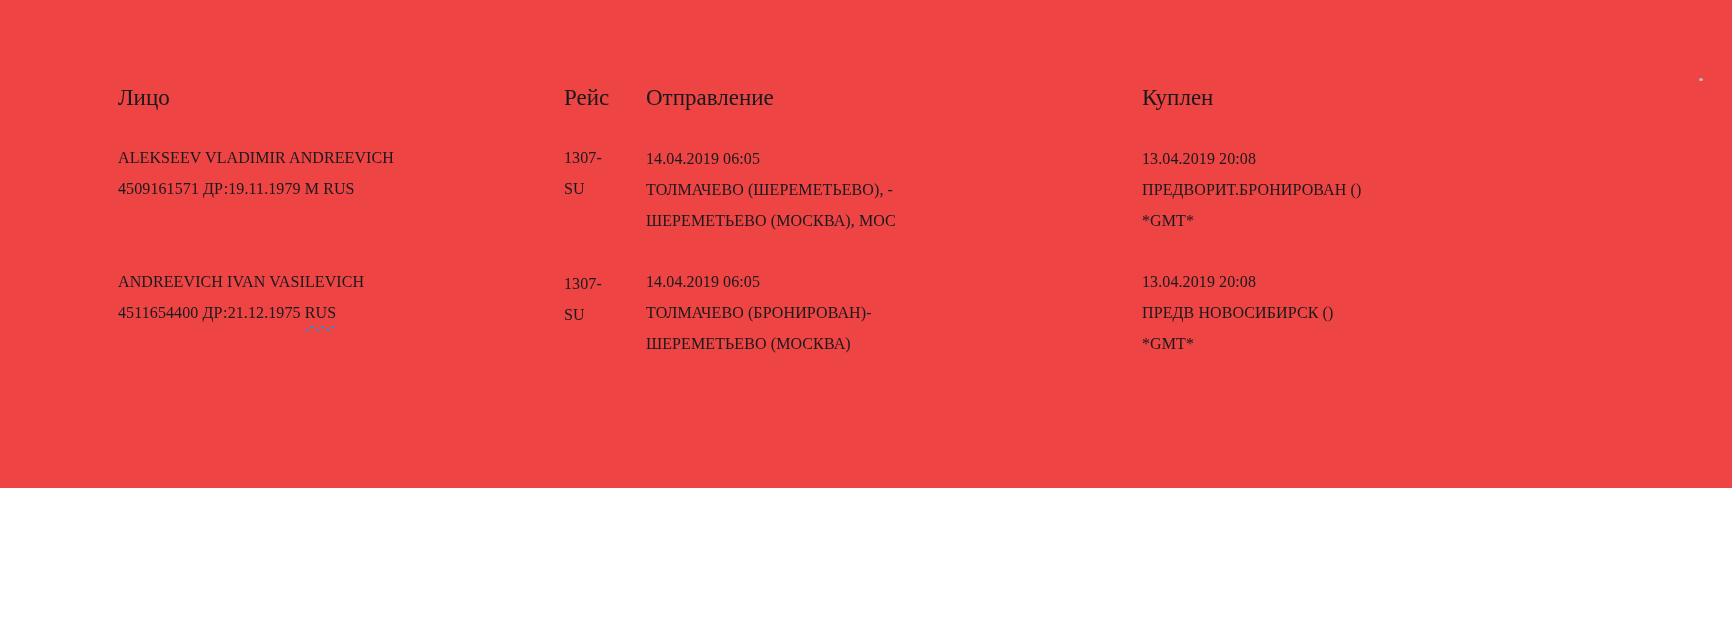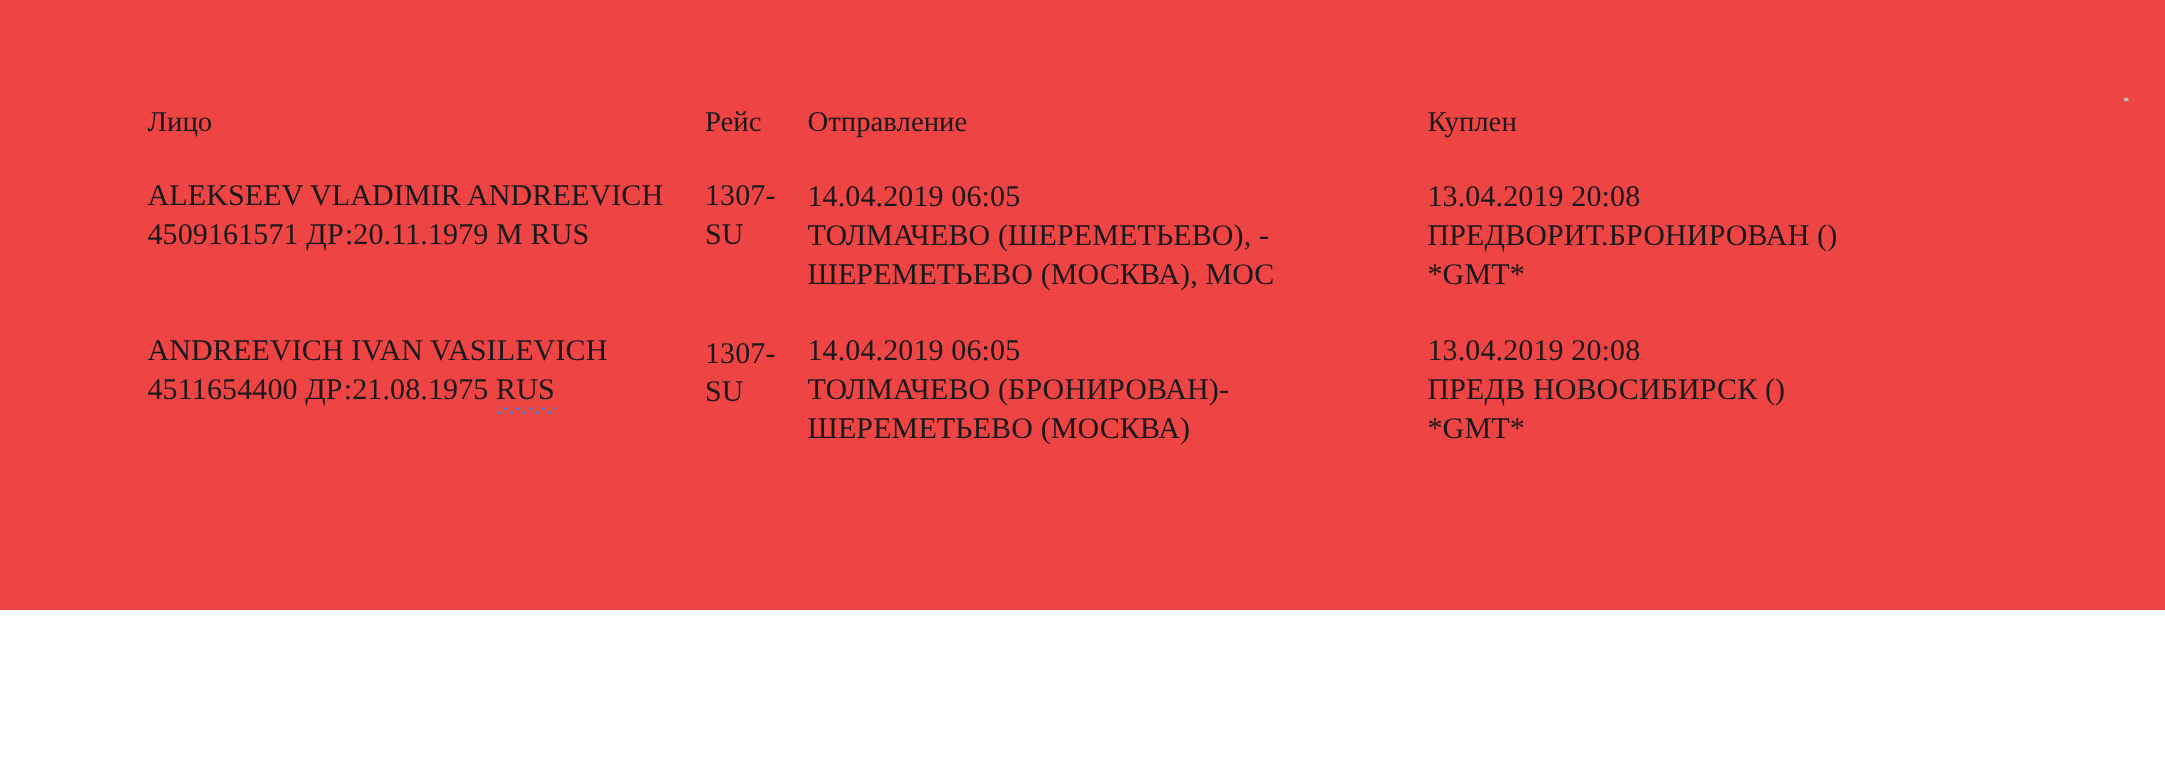--- a/index.html
+++ b/index.html
@@ -49,21 +49,21 @@
     text-align: left;
     font-weight: normal;
     font-size: 23px;
     line-height: 28px;
     padding: 0 0 30px 0;
     vertical-align: top;
     color: #17191c;
   }
   table.pax td {
     vertical-align: top;
-    font-size: 24px;
+    font-size: 16px;
     line-height: 31px;
     padding: 0 0 30px 0;
     color: #17191c;
     letter-spacing: 0.1px;
   }
   .cell-line { display: block; white-space: nowrap; }
 
   
   td.person { letter-spacing: -0.1px; }
   td.flight { letter-spacing: 0px; }
@@ -111,42 +111,42 @@
         <th>Рейс</th>
         <th>Отправление</th>
         <th>Куплен</th>
       </tr>
     </thead>
     <tbody>
 
       <tr class="row-1">
         <td class="person">
           <span class="cell-line">ALEKSEEV VLADIMIR ANDREEVICH</span>
-          <span class="cell-line">4509161571 ДР:20.11.1979 М RUS</span>
+          <span class="cell-line">4509161571 ДР:19.11.1979 М RUS</span>
         </td>
         <td class="flight">
           <span class="cell-line">1307-</span>
           <span class="cell-line">SU</span>
         </td>
         <td class="departure">
           <span class="cell-line">14.04.2019 06:05</span>
           <span class="cell-line">ТОЛМАЧЕВО (ШЕРЕМЕТЬЕВО), -</span>
           <span class="cell-line">ШЕРЕМЕТЬЕВО (МОСКВА), МОС</span>
         </td>
         <td class="purchased">
           <span class="cell-line">13.04.2019 20:08</span>
           <span class="cell-line">ПРЕДВОРИТ.БРОНИРОВАН ()</span>
           <span class="cell-line">*GMT*</span>
         </td>
       </tr>
 
       <tr class="row-2">
         <td class="person">
           <span class="cell-line">ANDREEVICH IVAN VASILEVICH</span>
-          <span class="cell-line"><span>4511654400 ДР:21.08.1975 </span><span class="squiggle">RUS</span></span>
+          <span class="cell-line"><span>4511654400 ДР:21.12.1975 </span><span class="squiggle">RUS</span></span>
         </td>
         <td class="flight">
           <span class="cell-line">1307-</span>
           <span class="cell-line">SU</span>
         </td>
         <td class="departure">
           <span class="cell-line">14.04.2019 06:05</span>
           <span class="cell-line">ТОЛМАЧЕВО (БРОНИРОВАН)-</span>
           <span class="cell-line">ШЕРЕМЕТЬЕВО (МОСКВА)</span>
         </td>

